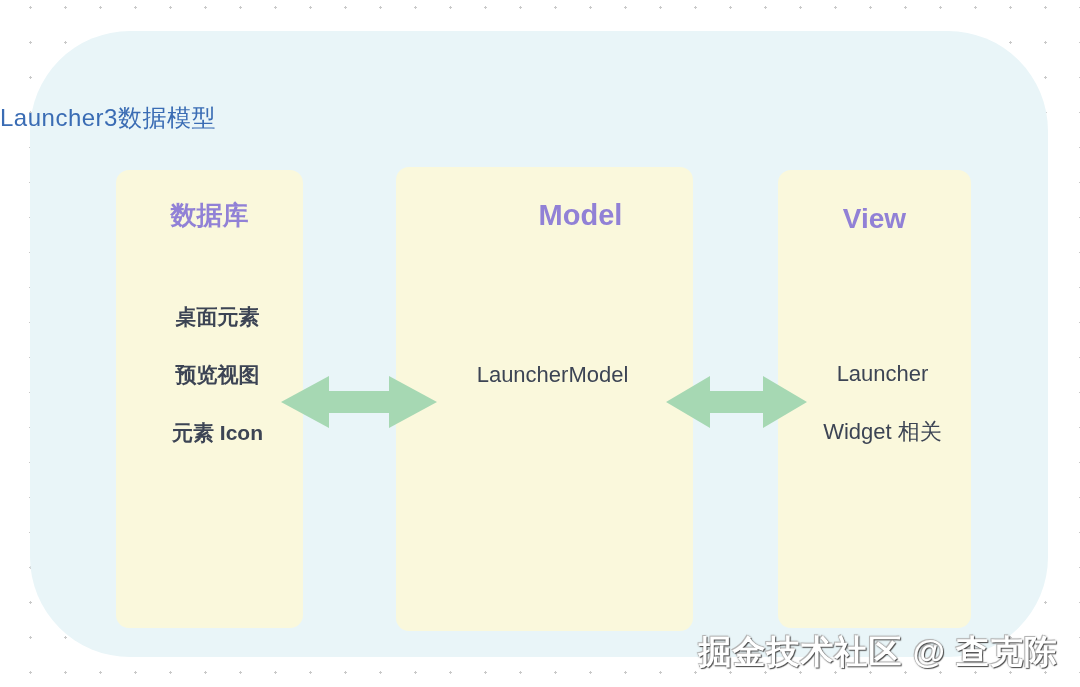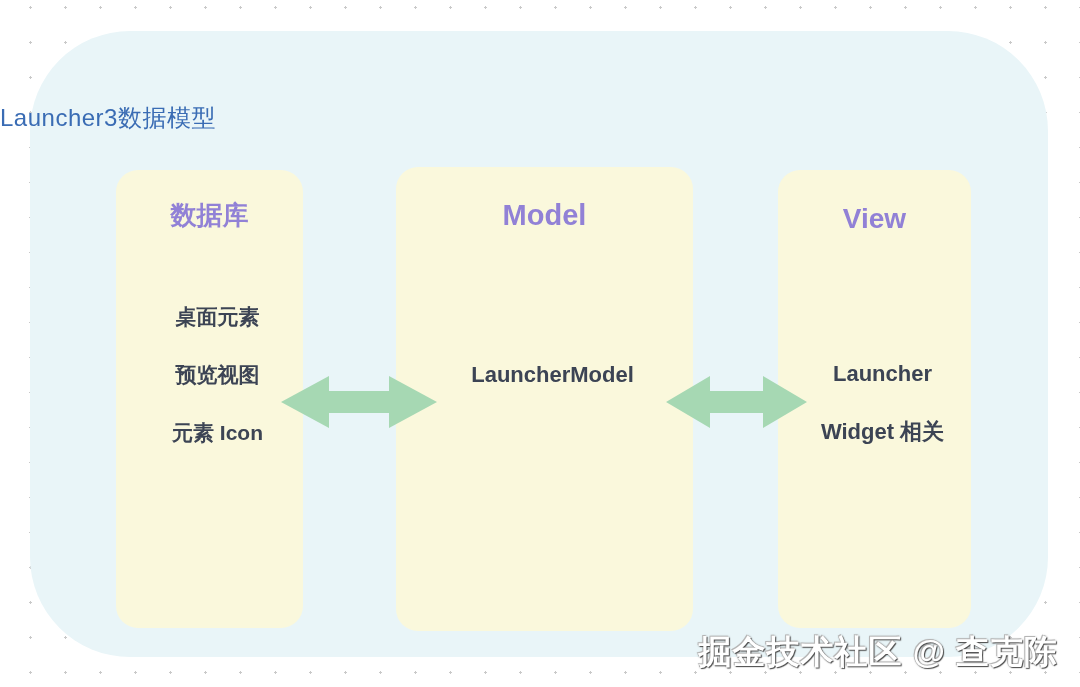--- a/index.html
+++ b/index.html
@@ -33,56 +33,56 @@
     width: 100%;
     text-align: left;
     font-size: 24px;
     font-weight: 500;
     color: #3a6cb4;
     letter-spacing: 0.5px;
   }
   .card {
     position: absolute;
     background: #faf8dc;
-    border-radius: 22px;
+    border-radius: 13px;
   }
   .card-db   { left: 116px; top: 170px; width: 187px; height: 458px; }
   .card-model{ left: 396px; top: 167px; width: 297px; height: 464px; }
   .card-view { left: 778px; top: 170px; width: 193px; height: 458px; }
   .card-header {
     position: absolute;
     left: 0;
     width: 100%;
     text-align: center;
     font-weight: bold;
     color: #9181d6;
   }
   .card-db .card-header    { top: 25px; font-size: 26px; line-height: 40px; }
-  .card-model .card-header { top: 28px; font-size: 29px; line-height: 40px; }
+  .card-model .card-header { top: 28px; font-size: 29px; line-height: 40px; padding-left: 36px; }
   .card-view .card-header  { top: 29px; font-size: 28px; line-height: 40px; }
   .card-items {
     position: absolute;
     left: 0;
     width: 100%;
     margin-left: 8px;
   }
   .card-db .card-items    { top: 118px; }
   .card-model .card-items { top: 179px; }
   .card-view .card-items  { top: 175px; }
   .card-item {
     line-height: 58px;
     text-align: center;
     font-size: 21px;
     font-weight: 600;
     color: #3c4454;
     white-space: nowrap;
   }
   .card-model .card-item, .card-view .card-item {
     font-size: 22px;
-    font-weight: bold;
+    font-weight: normal;
   }
   .arrow {
     position: absolute;
     top: 374px;
     height: 56px;
   }
   .arrow-1 { left: 281px; width: 156px; }
   .arrow-2 { left: 666px; width: 141px; }
   .arrow svg { display: block; width: 100%; height: 100%; }
   .watermark {

